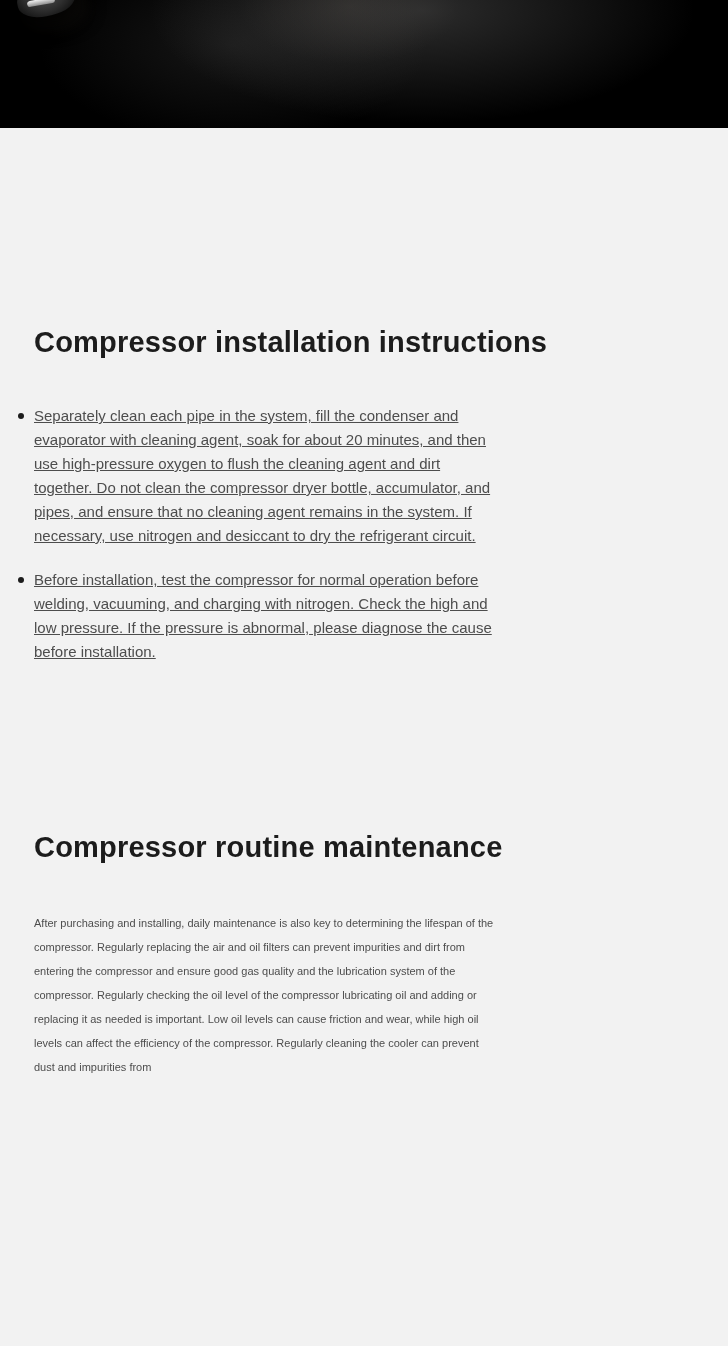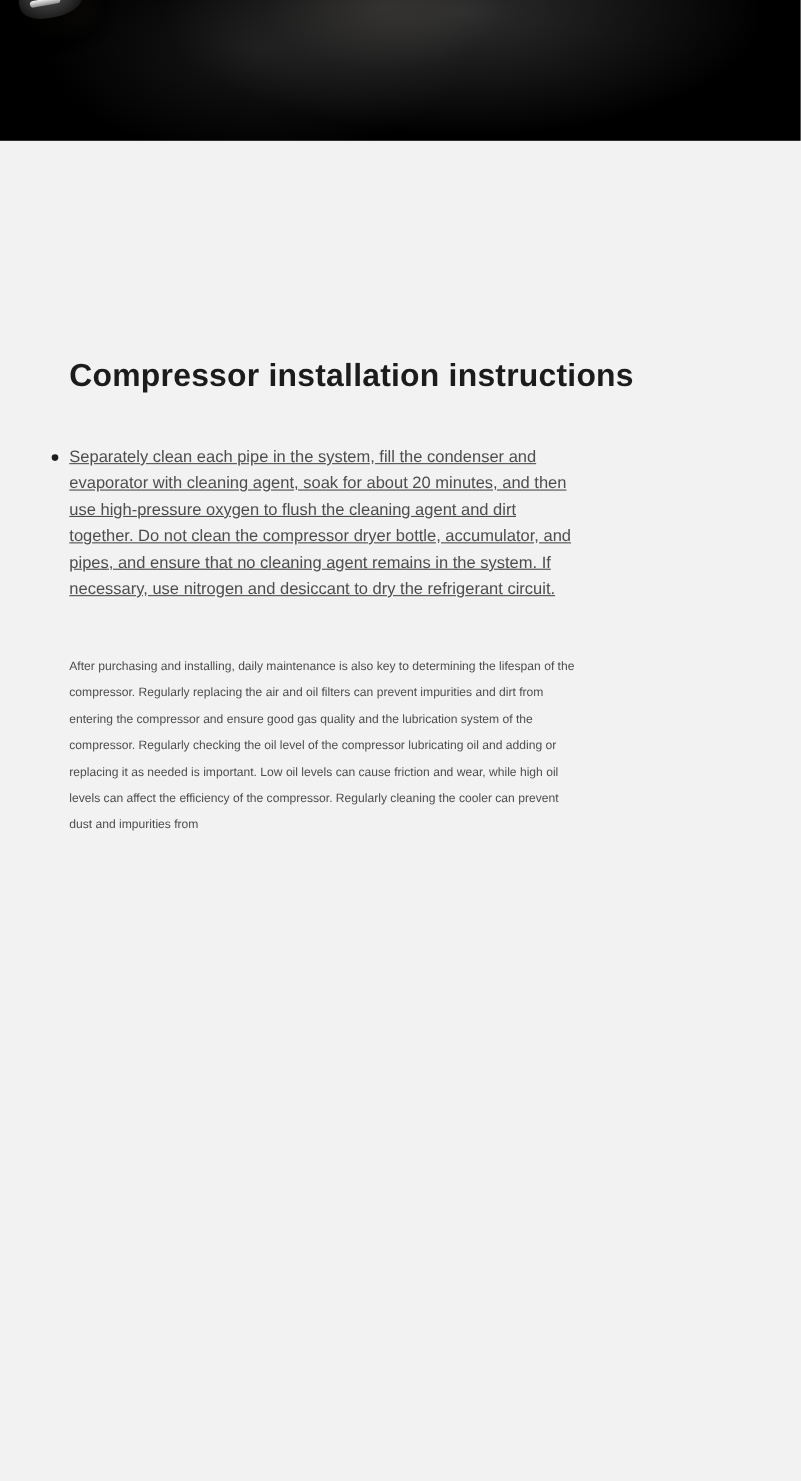--- a/index.html
+++ b/index.html
@@ -44,21 +44,21 @@
     top: -1px;
     width: 28px;
     height: 6px;
     border-radius: 3px;
     background: linear-gradient(#f4f4f4, #8d8d8d);
     transform: rotate(-10deg);
   }
 
   
   .content {
-    padding: 0 63px;
+    padding: 0 34px;
     color: #4d4d4d;
   }
   .section-heading {
     font-size: 29px;
     line-height: 36px;
     font-weight: bold;
     color: #1c1c1c;
     letter-spacing: 0.2px;
   }
   .heading-install { margin-top: 196px; }
@@ -104,18 +104,20 @@
   <div class="product-body"></div>
   <div class="product-stripe"></div>
 </div>
 
 <div class="content">
 
   <h2 class="section-heading heading-install">Compressor installation instructions</h2>
 
   <ul class="bullet-list">
     <li>Separately clean each pipe in the system, fill the condenser and evaporator with cleaning agent, soak for about 20 minutes, and then use high-pressure oxygen to flush the cleaning agent and dirt together. Do not clean the compressor dryer bottle, accumulator, and pipes, and ensure that no cleaning agent remains in the system. If necessary, use nitrogen and desiccant to dry the refrigerant circuit.</li>
+    <li>Before installation, test the compressor for normal operation before welding, vacuuming, and charging with nitrogen. Check the high and low pressure. If the pressure is abnormal, please diagnose the cause before installation.</li>
   </ul>
 
+  <h2 class="section-heading heading-maintain">Compressor routine maintenance</h2>
 
   <p class="body-paragraph">After purchasing and installing, daily maintenance is also key to determining the lifespan of the compressor. Regularly replacing the air and oil filters can prevent impurities and dirt from entering the compressor and ensure good gas quality and the lubrication system of the compressor. Regularly checking the oil level of the compressor lubricating oil and adding or replacing it as needed is important. Low oil levels can cause friction and wear, while high oil levels can affect the efficiency of the compressor. Regularly cleaning the cooler can prevent dust and impurities from</p>
 
 </div>
 
 </body></html>

